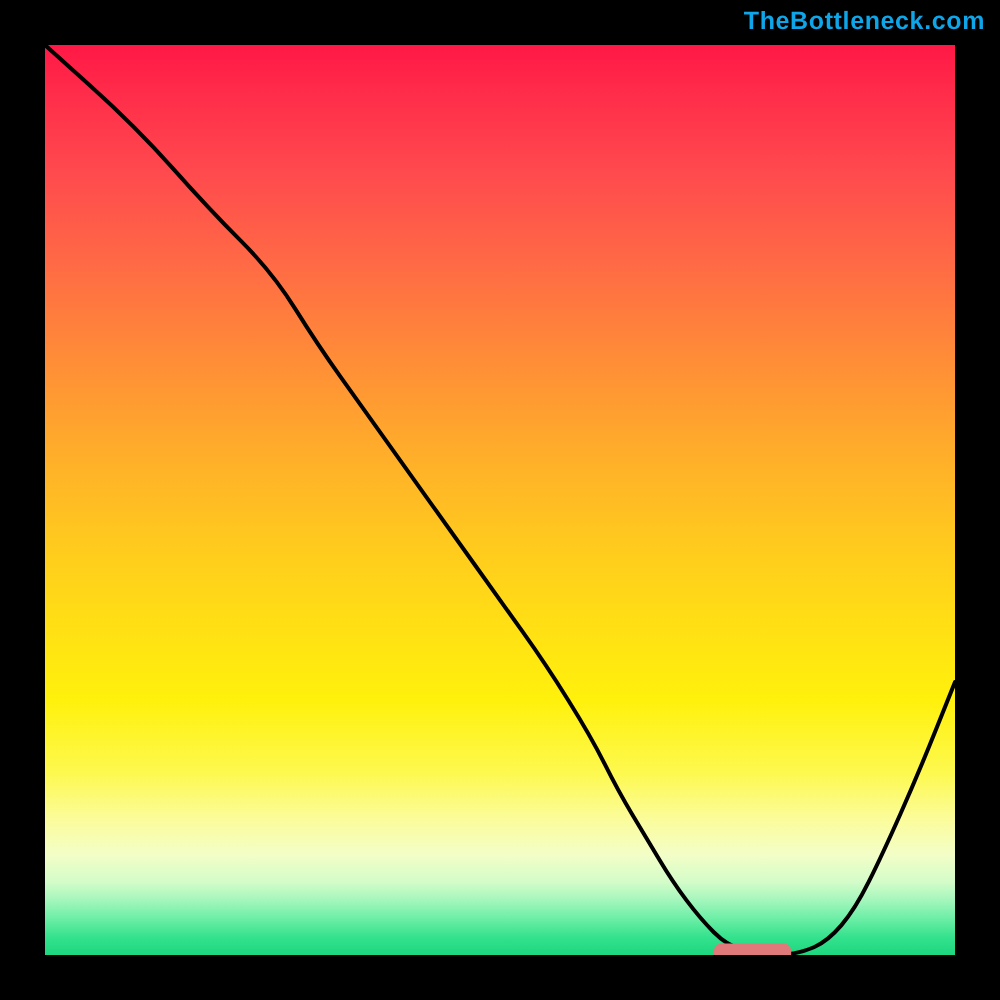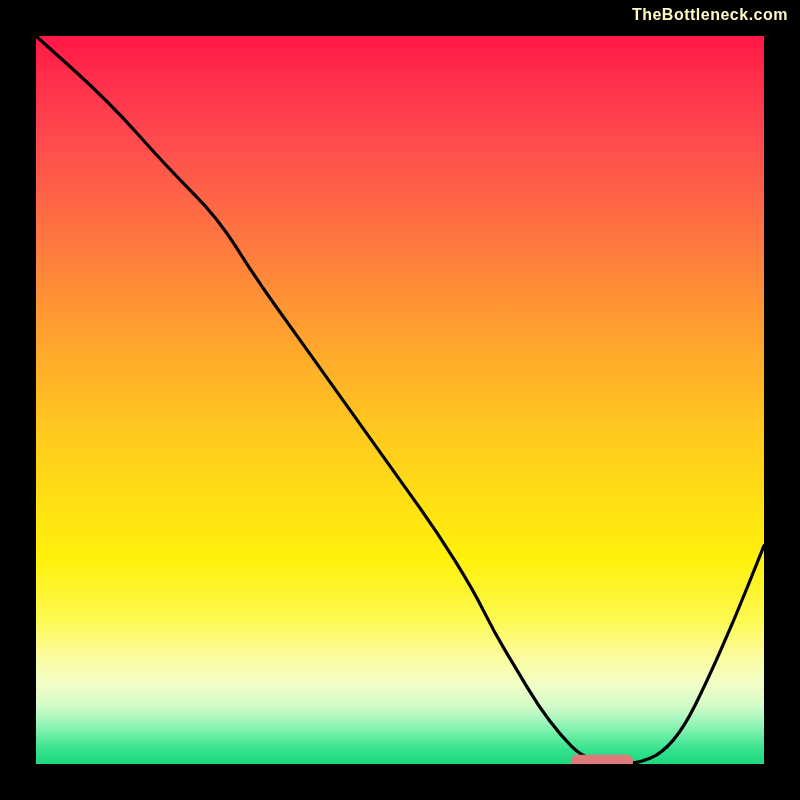--- a/index.html
+++ b/index.html
@@ -17,22 +17,22 @@
     width: 800px;
     height: 800px;
     background: #000;
   }
   .watermark {
     position: absolute;
     top: 6px;
     right: 12px;
     font-family: Arial, Helvetica, sans-serif;
     font-weight: 700;
-    font-size: 16px;
-    color: #fef9c3;
+    font-size: 20px;
+    color: #0ea5e9;
     letter-spacing: 0.5px;
   }
   .plot {
     position: absolute;
     left: 36px;
     top: 36px;
     width: 728px;
     height: 728px;
     
     background: linear-gradient(to bottom,

